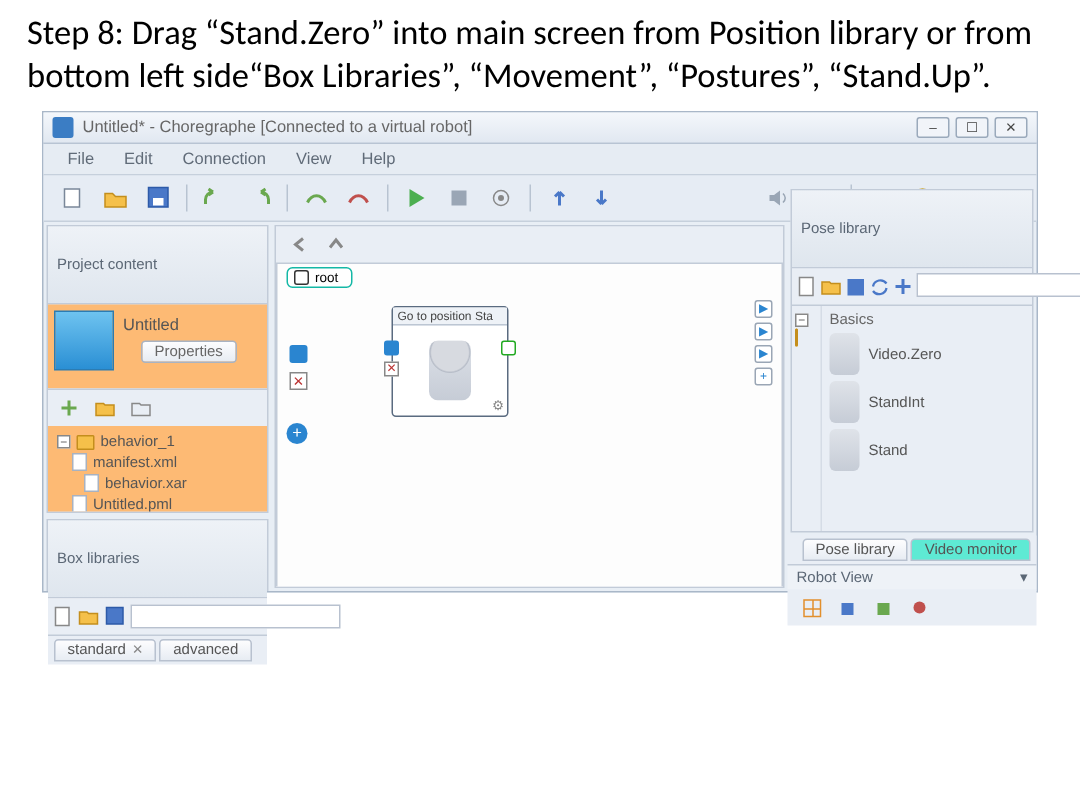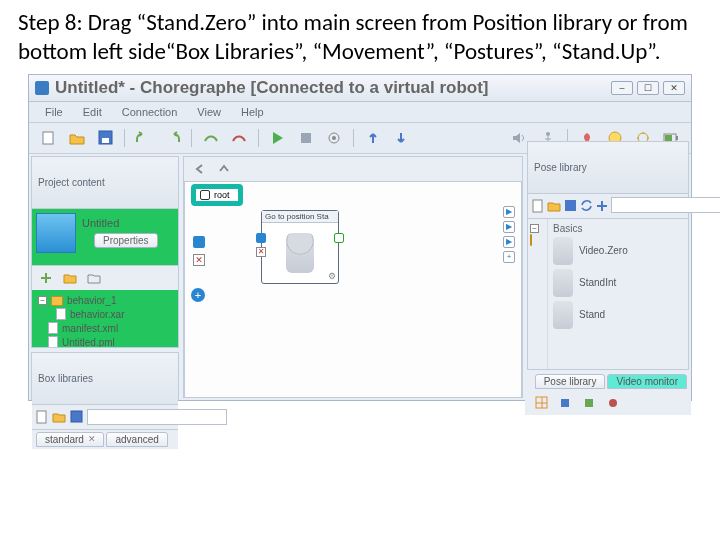--- a/index.html
+++ b/index.html
@@ -4,37 +4,37 @@
 <style>
   * { box-sizing: border-box; margin: 0; padding: 0; }
   body { font-family: "Segoe UI", Tahoma, sans-serif; font-size: 11px; background: #fff; width: 720px; height: 540px; overflow: hidden; }
   
   .slide-title { font-family: Calibri, sans-serif; font-size: 23px; font-weight: 400; color: #000; text-align: left; padding: 8px 18px 6px; line-height: 1.25; }
   
   .app-window { margin: 2px 28px; border: 1px solid #a9b7c8; background: #e8eef5; }
   
   .titlebar { display: flex; align-items: center; padding: 3px 6px; background: linear-gradient(#f4f7fb,#e1e8f1); border-bottom: 1px solid #b8c4d3; }
   .titlebar .app-ico { width: 14px; height: 14px; background: #3b7dc4; border-radius: 2px; margin-right: 6px; }
-  .titlebar .title { flex: 1; color: #666; font-size: 17px; font-weight: bold; }
+  .titlebar .title { flex: 1; color: #666; font-size: 11px; }
   .winbtns { display: flex; gap: 4px; }
   .winbtn { width: 22px; height: 14px; border: 1px solid #9aa9bb; background: #f1f4f9; border-radius: 2px; display: flex; align-items: center; justify-content: center; font-size: 9px; color: #444; }
   
   .menubar { display: flex; gap: 4px; padding: 2px 8px; background: #e6ecf3; border-bottom: 1px solid #c6d0dc; }
   .menuitem { padding: 2px 8px; color: #606b78; font-size: 11px; cursor: default; }
   
   .toolbar { display: flex; align-items: center; padding: 4px 8px; background: #e6ecf4; border-bottom: 1px solid #c6d0dc; gap: 4px; }
   .tbtn { width: 24px; height: 22px; display: flex; align-items: center; justify-content: center; border-radius: 3px; }
   .tbar-sep { width: 1px; height: 18px; background: #b8c3d1; margin: 0 3px; }
   .spacer { flex: 1; }
   
   .body-row { display: flex; height: 246px; }
   
   .panel { background: #e9eef5; border: 1px solid #c2cbd8; margin: 2px; display: flex; flex-direction: column; }
   .panel-head { background: linear-gradient(#eef2f7,#dfe6ee); border-bottom: 1px solid #c2cbd8; padding: 20px 6px; color: #5b6775; font-size: 10px; display:flex; align-items:center; }
-  .panel-body { flex: 1; background: #22c55e; overflow: hidden; }
+  .panel-body { flex: 1; background: #fdba74; overflow: hidden; }
   
   .left-col { width: 152px; display: flex; flex-direction: column; }
   .mid-col { flex: 1; display: flex; flex-direction: column; }
   .right-col { width: 166px; display: flex; flex-direction: column; justify-content: center; }
   
   .project-box { padding: 4px; }
   .cube-row { display: flex; align-items: center; gap: 6px; }
   .cube { width: 40px; height: 40px; background: linear-gradient(#6ec3f0,#2a8fd4); border: 1px solid #2b7cb3; }
   .proj-title { color: #555; font-size: 11px; }
   .prop-btn { margin: 4px 0 0 12px; padding: 1px 8px; border: 1px solid #a9b3c2; background: linear-gradient(#fdfdfe,#e7ecf3); border-radius: 3px; font-size: 10px; color: #666; }
@@ -44,21 +44,21 @@
   .folder-ico { width: 12px; height: 10px; background: #f5c04a; border: 1px solid #c48e1d; border-radius: 1px; }
   .file-ico { width: 10px; height: 12px; background: #fff; border: 1px solid #a8b2c1; }
   .minus { display: inline-flex; width:9px; height:9px; border:1px solid #888; align-items:center; justify-content:center; font-size:8px; color:#555; background:#fff; }
   
   .file-toolbar { display:flex; gap:4px; padding:3px 4px; border-top:1px solid #c2cbd8; background:#e9eef5; }
   .mini-btn { width:20px; height:18px; display:flex; align-items:center; justify-content:center; border-radius:2px; }
   
   .diagram-head { display:flex; align-items:center; gap:4px; padding:3px 6px; background:#e9eef5; border-bottom:1px solid #c2cbd8; }
   .diagram-canvas { flex:1; position:relative; background:#fdfdfd; border-left:1px solid #c2cbd8; border-right:1px solid #c2cbd8; }
   
-  .root-chip { position:absolute; top:2px; left:6px; display:flex; align-items:flex-end; border:5px solid #14b8a6; border-radius:4px; padding:1px 8px 1px 4px; background:#fff; font-size:9px; }
+  .root-chip { position:absolute; top:2px; left:6px; display:flex; align-items:flex-end; border:1px solid #14b8a6; border-radius:4px; padding:1px 8px 1px 4px; background:#fff; font-size:9px; }
   .root-chip .dot { width:10px;height:10px;border:1px solid #333;border-radius:2px;margin-right:4px; }
   
   .start-dot { position:absolute; left:8px; top:54px; width:12px;height:12px; background:#2a85d0; border-radius:2px; }
   .start-x { position:absolute; left:8px; top:72px; width:12px;height:12px; border:1px solid #888; color:#b33; font-size:9px; display:flex; align-items:center; justify-content:center; background:#fff; }
   .start-plus { position:absolute; left:6px; top:106px; width:14px;height:14px; border-radius:50%; background:#2a85d0; color:#fff; font-size:11px; display:flex; align-items:center; justify-content:center; }
   
   .node { position:absolute; left:76px; top:28px; width:78px; border:1px solid #5a6b80; border-radius:3px; background:#fff; }
   .node-title { font-size:8px; color:#444; padding:1px 3px; border-bottom:1px solid #bcc6d3; background:#eef2f7; white-space:nowrap; overflow:hidden; }
   .node-body { height:60px; display:flex; align-items:center; justify-content:center; position:relative; }
   .robot { width:28px; height:40px; background: radial-gradient(circle at 50% 20%, #d7dae0 35%, #b6bcc7 38%, transparent 40%), linear-gradient(#dde1e8,#c6ccd6); border-radius:6px; }
@@ -253,27 +253,27 @@
                 <path d="M1 3h5l1 1h6v7H1z" fill="none" stroke="#888"></path>
               </svg>
             </div>
         </div>
         <div class="panel-body tree">
           <div class="tree-row">
               <span class="minus">−</span>
               <span class="folder-ico"></span>
               <span>behavior_1</span>
             </div>
+          <div class="tree-row" style="padding-left:10px">
+              <span class="file-ico"></span>
+              <span>manifest.xml</span>
+            </div>
           <div class="tree-row" style="padding-left:18px">
               <span class="file-ico"></span>
               <span>behavior.xar</span>
-            </div>
-          <div class="tree-row" style="padding-left:10px">
-              <span class="file-ico"></span>
-              <span>manifest.xml</span>
             </div>
           <div class="tree-row" style="padding-left:10px">
               <span class="file-ico"></span>
               <span>Untitled.pml</span>
             </div>
         </div>
       </div>
       <div class="panel box-lib" style="height:48px">
         <div class="panel-head">
             <span>Box libraries</span>
@@ -406,20 +406,24 @@
         </div>
       </div>
       <div class="right-tabs">
         <div class="tab">
             <span>Pose library</span>
           </div>
         <div class="tab" style="background:#5eead4">
             <span>Video monitor</span>
           </div>
       </div>
+      <div class="robot-view-hdr">
+        <span>Robot View</span>
+        <span style="cursor:default">▾</span>
+      </div>
       <div class="rv-icons">
         <div class="mini-btn">
             <svg width="13" height="13">
               <rect x="1" y="1" width="11" height="11" fill="none" stroke="#e28f2c"></rect>
               <path d="M1 7h11M7 1v11" stroke="#e28f2c"></path>
             </svg>
           </div>
         <div class="mini-btn">
             <svg width="13" height="13">
               <rect x="2" y="3" width="8" height="8" fill="#4a78c8"></rect>

